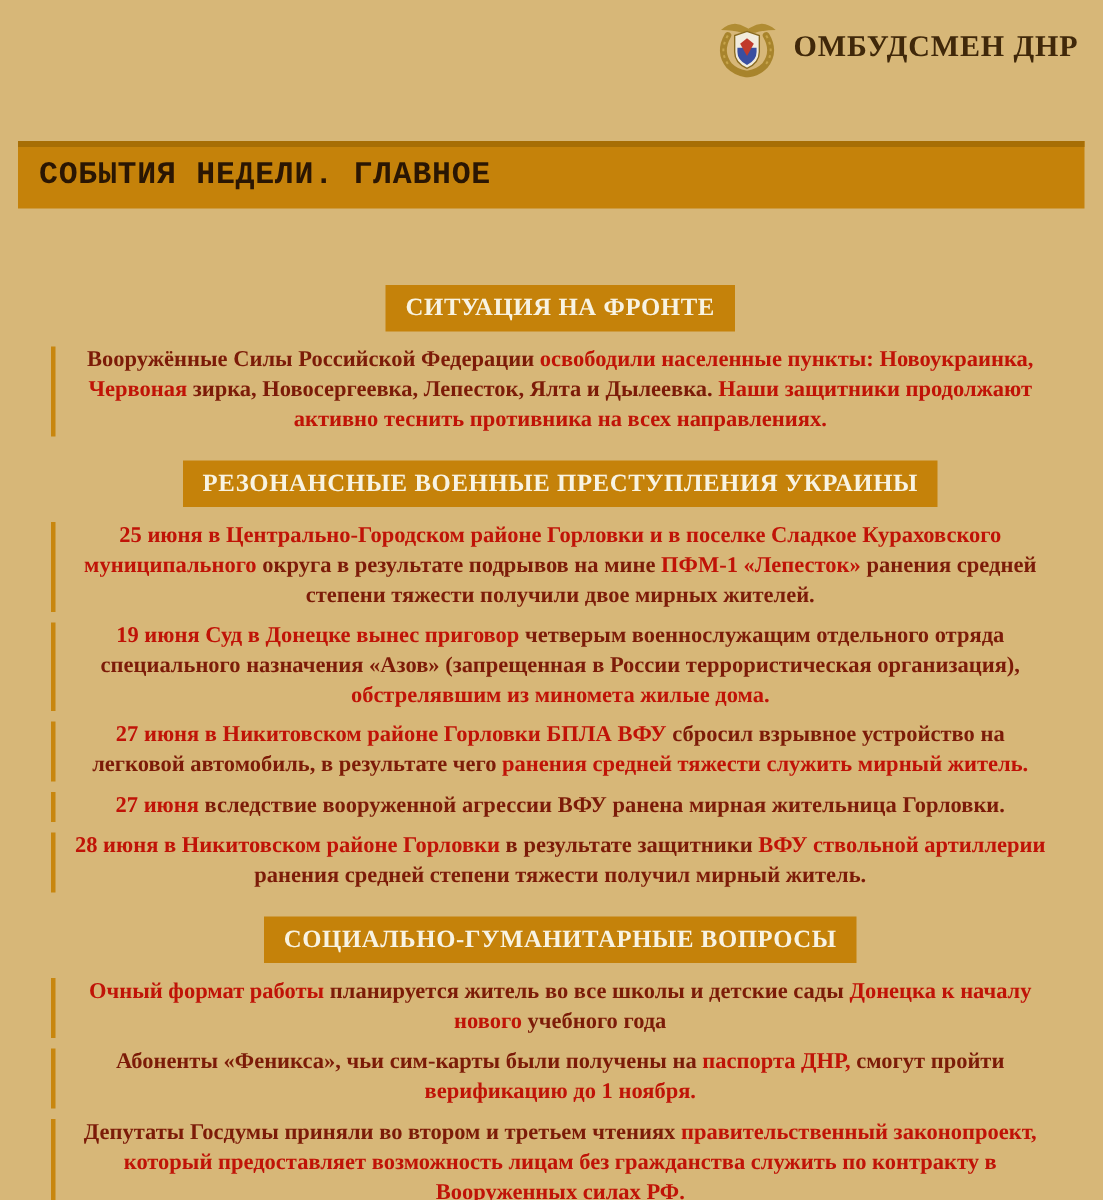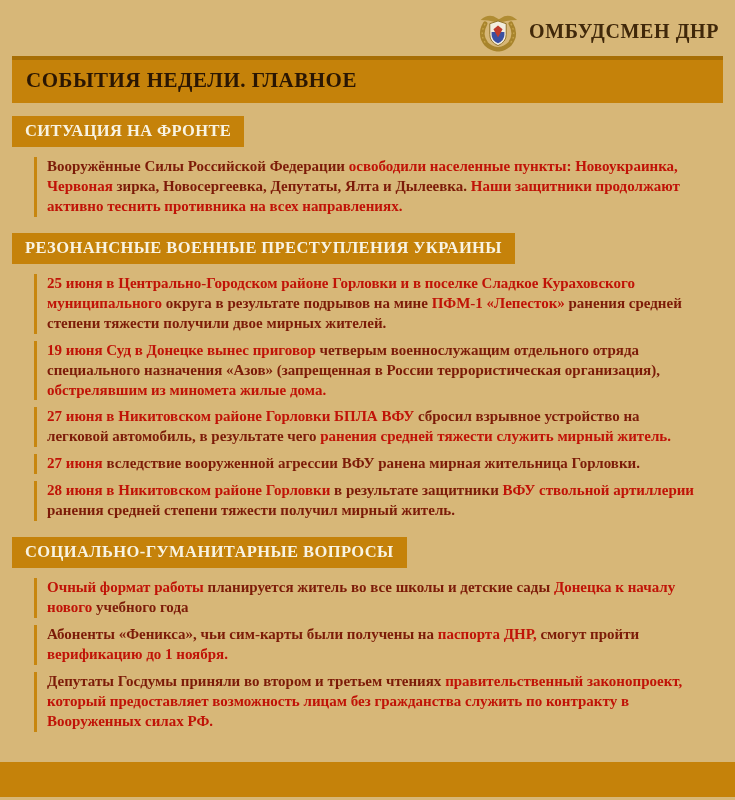--- a/index.html
+++ b/index.html
@@ -13,21 +13,21 @@
     --accent:#c8860e;
     --brand:#40280a;
   }
   *{box-sizing:border-box;}
   html,body{margin:0;padding:0;}
   body{
     width:735px;height:800px;overflow:hidden;
     background:var(--bg);
     font-family:"Liberation Serif","DejaVu Serif",serif;
   }
-  .page{width:735px;height:800px;display:flex;flex-direction:column;}
+  .page{width:735px;height:800px;display:flex;flex-direction:column;gap:38px;}
 
   
   .topbar{
     height:56px;flex:0 0 auto;
     display:flex;align-items:center;justify-content:flex-end;
     padding:6px 16px 0 0;gap:9px;
   }
   .logo{width:44px;height:42px;flex:0 0 auto;}
   .brand-label{
     font-weight:bold;font-size:20px;letter-spacing:.6px;
@@ -35,24 +35,25 @@
   }
 
   
   .title-bar{
     margin:0 12px;flex:0 0 auto;
     background:var(--bar);
     border-top:4px solid var(--bar-edge);
     color:var(--head-text);
     font-weight:bold;font-size:21px;letter-spacing:.5px;
     padding:8px 14px 10px;
+    font-family:Liberation Mono, monospace;
   }
 
   
-  .section{flex:0 0 auto;}
+  .section{flex:0 0 auto;text-align:center;}
   .section{margin-top:16px;}
   .section:first-of-type{margin-top:13px;}
   .section-heading{
     display:inline-block;
     margin-left:12px;
     background:var(--bar);
     color:var(--sec-text);
     font-weight:bold;font-size:16.5px;letter-spacing:.4px;
     padding:5px 13px 6px;
   }
@@ -94,21 +95,21 @@
       <path d="M17 24 H31 V27 Q31 33 24 36.5 Q17 33 17 27 Z" fill="#3a4fa0"></path>
       <path d="M24 17 L29 21 L24 30 L19 21 Z" fill="#c03a2b"></path>
     </svg>
     <span class="brand-label">ОМБУДСМЕН ДНР</span>
   </div>
 
   <div class="title-bar">СОБЫТИЯ НЕДЕЛИ. ГЛАВНОЕ</div>
 
   <main>
       <section class="section"><div class="section-heading">СИТУАЦИЯ НА ФРОНТЕ</div><div class="section-content">
-          <p class="para"><span class="run-dark">Вооружённые Силы Российской Федерации </span><span class="run-bright">освободили населенные пункты: Новоукраинка, Червоная </span><span class="run-dark">зирка, Новосергеевка, Депутаты, Ялта и Дылеевка. </span><span class="run-bright">Наши защитники продолжают активно теснить противника на всех направлениях.</span></p>
+          <p class="para"><span class="run-dark">Вооружённые Силы Российской Федерации </span><span class="run-bright">освободили населенные пункты: Новоукраинка, Червоная </span><span class="run-dark">зирка, Новосергеевка, Лепесток, Ялта и Дылеевка. </span><span class="run-bright">Наши защитники продолжают активно теснить противника на всех направлениях.</span></p>
         </div></section>
       <section class="section"><div class="section-heading">РЕЗОНАНСНЫЕ ВОЕННЫЕ ПРЕСТУПЛЕНИЯ УКРАИНЫ</div><div class="section-content">
           <p class="para"><span class="run-bright">25 июня в Центрально-Городском районе Горловки и в поселке Сладкое Кураховского муниципального </span><span class="run-dark">округа в результате подрывов на мине </span><span class="run-bright">ПФМ-1 «Лепесток» </span><span class="run-dark">ранения средней степени тяжести получили двое мирных жителей.</span></p>
           <p class="para"><span class="run-bright">19 июня Суд в Донецке вынес приговор </span><span class="run-dark">четверым военнослужащим отдельного отряда специального назначения «Азов» (запрещенная в России террористическая организация), </span><span class="run-bright">обстрелявшим из миномета жилые дома.</span></p>
           <p class="para"><span class="run-bright">27 июня в Никитовском районе Горловки БПЛА ВФУ </span><span class="run-dark">сбросил взрывное устройство на легковой автомобиль, в результате чего </span><span class="run-bright">ранения средней тяжести служить мирный житель.</span></p>
           <p class="para"><span class="run-bright">27 июня </span><span class="run-dark">вследствие вооруженной агрессии ВФУ ранена мирная жительница Горловки.</span></p>
           <p class="para"><span class="run-bright">28 июня в Никитовском районе Горловки </span><span class="run-dark">в результате защитники </span><span class="run-bright">ВФУ ствольной артиллерии </span><span class="run-dark">ранения средней степени тяжести получил мирный житель.</span></p>
         </div></section>
       <section class="section"><div class="section-heading">СОЦИАЛЬНО-ГУМАНИТАРНЫЕ ВОПРОСЫ</div><div class="section-content">
           <p class="para"><span class="run-bright">Очный формат работы </span><span class="run-dark">планируется житель во все школы и детские сады </span><span class="run-bright">Донецка к началу нового </span><span class="run-dark">учебного года</span></p>

